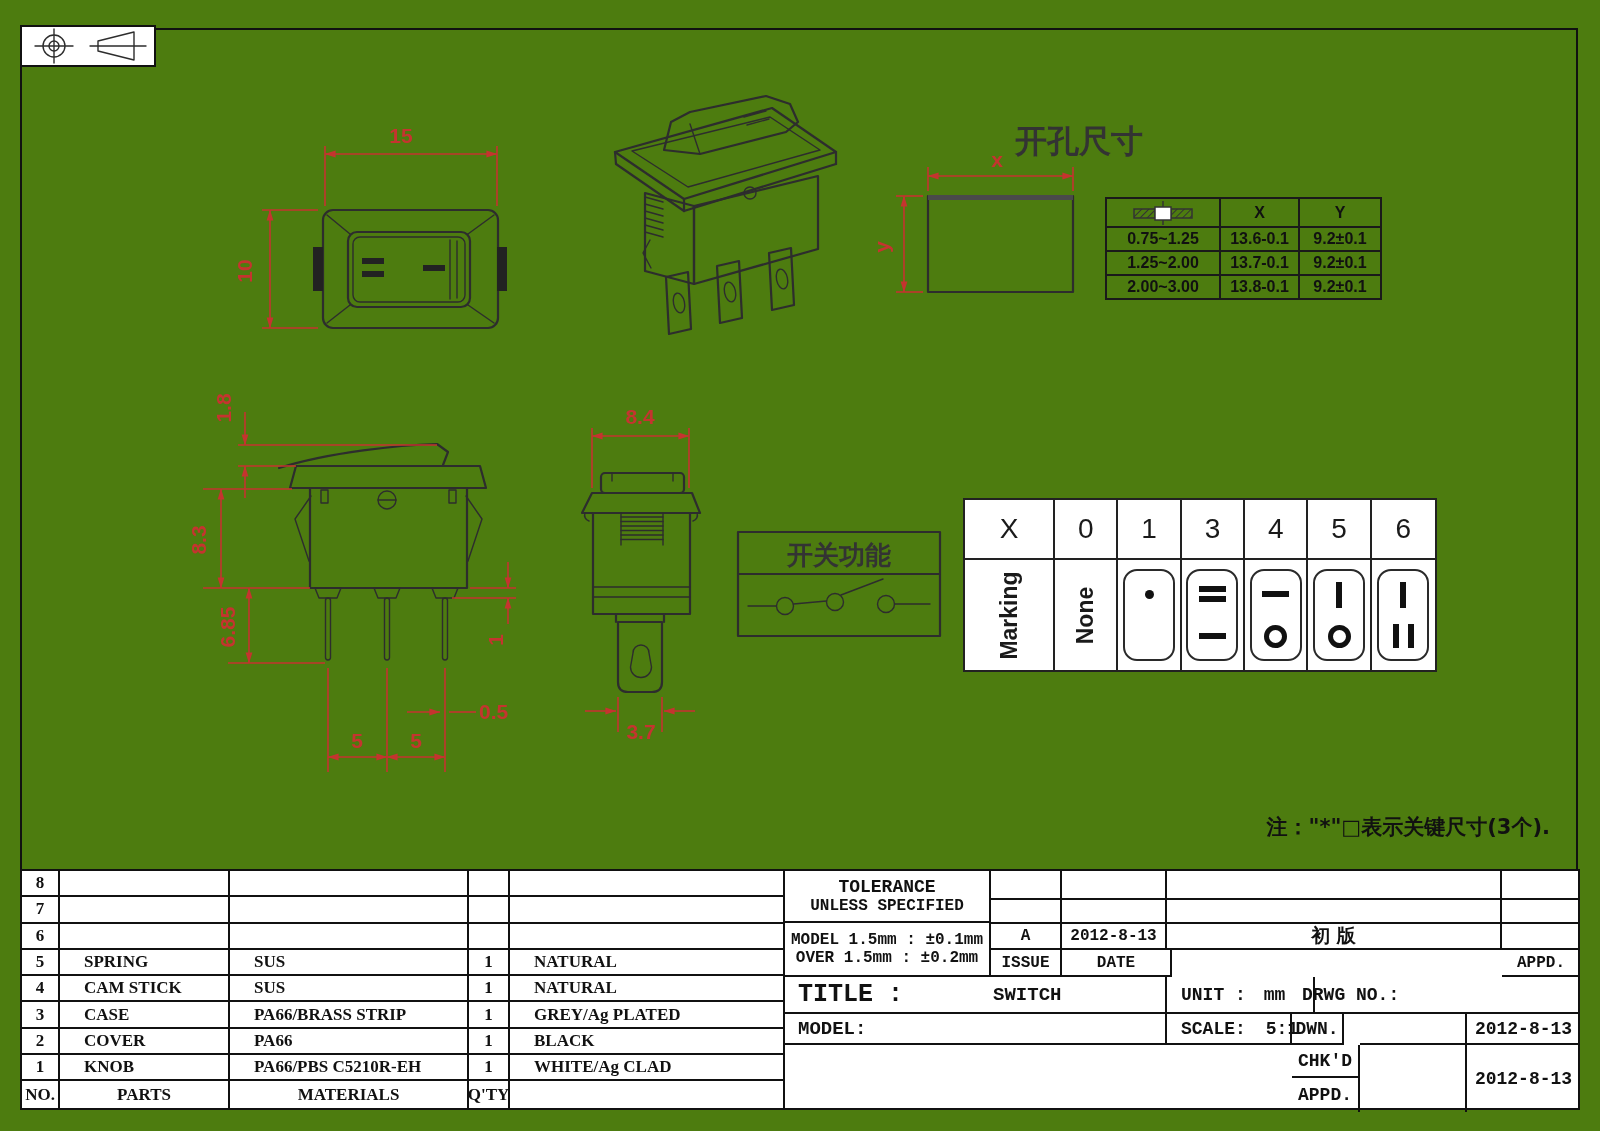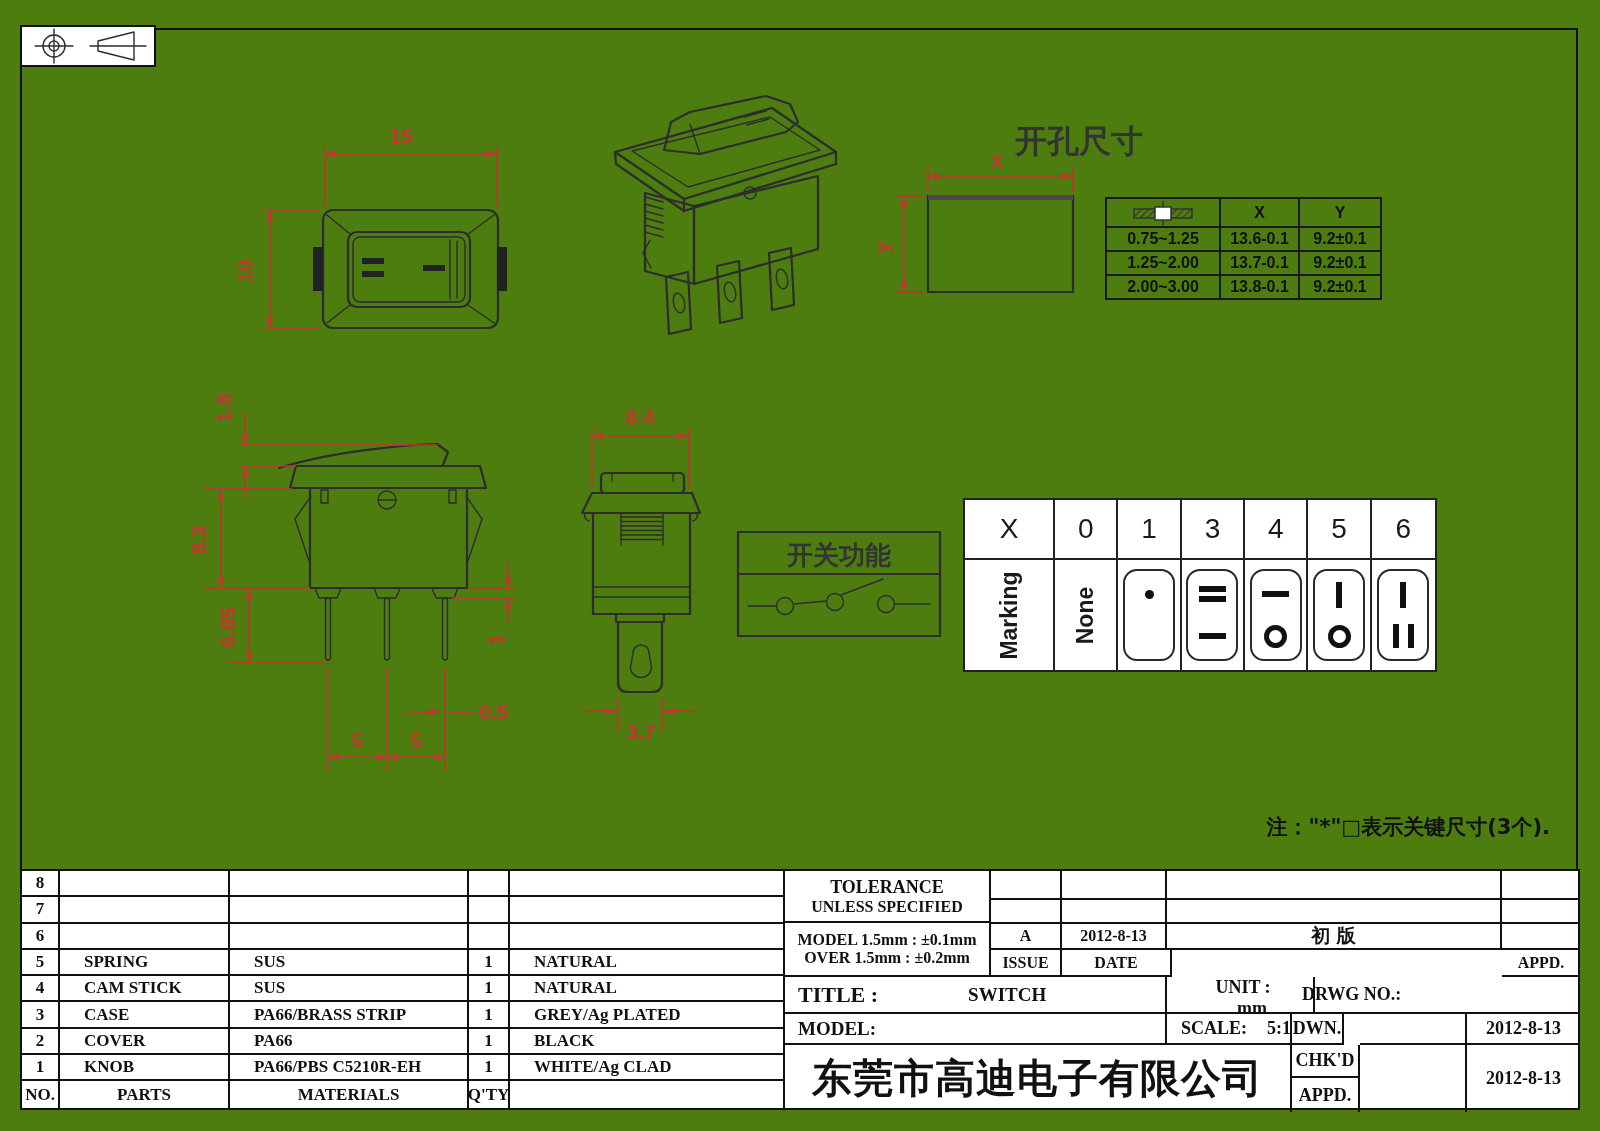--- a/index.html
+++ b/index.html
@@ -13,21 +13,21 @@
   .lt{stroke:#2d2d2d;stroke-width:1.4;fill:none;stroke-linecap:round;stroke-linejoin:round;}
   .dk{fill:#222;stroke:none;}
   .dim{stroke:#c5342f;stroke-width:1.6;fill:none;}
   .dimt{fill:#c5342f;font:bold 21px "Liberation Sans",sans-serif;}
   .cjkt{fill:#333;font:600 32px "DejaVu Sans",sans-serif;}
   .cjks{fill:#333;font:600 26px "DejaVu Sans",sans-serif;}
   
   .cell{position:absolute;box-sizing:border-box;border:0 solid #111;display:flex;align-items:center;}
   .br{border-right-width:2px;} .bb{border-bottom-width:2px;}
   .ctr{justify-content:center;text-align:center;}
-  .serif{font-family:Liberation Serif, serif;font-weight:bold;color:#111;}
+  .serif{font-family:Liberation Mono, monospace;font-weight:bold;color:#111;}
   
   #xytable{position:absolute;left:1105px;top:197px;width:277px;height:103px;border:2.2px solid #1a1a1a;
            box-sizing:border-box;display:grid;grid-template-columns:114px 79px 1fr;grid-template-rows:29px 24px 24px 1fr;}
   #xytable>div{box-sizing:border-box;border-right:2px solid #1a1a1a;border-bottom:2px solid #1a1a1a;
            display:flex;align-items:center;justify-content:center;font:bold 16px "Liberation Sans",sans-serif;color:#111;}
   #xytable>div.nbr{border-right:none;} #xytable>div.nbb{border-bottom:none;}
   
   #mtable{position:absolute;left:963px;top:498px;width:474px;height:174px;border:2.4px solid #222;
           box-sizing:border-box;display:grid;grid-template-columns:repeat(7,1fr);grid-template-rows:60px 1fr;background:#fff;}
   #mtable>div{box-sizing:border-box;border-right:2.2px solid #222;display:flex;align-items:center;justify-content:center;}
@@ -414,43 +414,40 @@
     <div class="cell br bb ctr serif tb-s" style="left:206px;top:53px;width:71px;height:26px;">A</div>
     <div class="cell br bb ctr serif tb-s" style="left:277px;top:53px;width:105px;height:26px;">2012-8-13</div>
     <div class="cell br bb ctr" style="left:382px;top:53px;width:335px;height:26px;font:600 19px 'DejaVu Sans',sans-serif;">初  版</div>
     <div class="cell bb" style="left:717px;top:53px;width:78px;height:26px;"></div>
 
     <div class="cell br bb ctr serif tb-s" style="left:206px;top:79px;width:71px;height:27px;">ISSUE</div>
     <div class="cell br bb ctr serif tb-s" style="left:277px;top:79px;width:110px;height:27px;">DATE</div>
     <div class="cell bb ctr serif tb-s" style="left:717px;top:79px;width:78px;height:27px;">APPD.</div>
 
     <div class="cell br bb" style="left:0;top:106px;width:382px;height:37px;padding-left:13px;">
-      <span class="serif" style="font-size:22px;">TITLE :</span>
+      <span class="serif" style="font-size:25px;">TITLE :</span>
       <span class="serif" style="font-size:19px;margin-left:90px;">SWITCH</span>
     </div>
-    <div class="cell br bb" style="left:382px;top:106px;width:148px;height:37px;padding-left:6px;flex-direction:column;">
+    <div class="cell br bb" style="left:382px;top:106px;width:148px;height:37px;padding-left:14px;">
       <span class="serif tb-m">UNIT :</span>
       <span class="serif tb-m" style="margin-left:18px;">mm</span>
     </div>
     <div class="cell bb" style="left:507px;top:106px;width:288px;height:37px;padding-left:10px;">
       <span class="serif tb-m">DRWG NO.:</span>
     </div>
 
     <div class="cell br bb" style="left:0;top:143px;width:382px;height:31px;padding-left:13px;">
       <span class="serif" style="font-size:19px;">MODEL:</span>
     </div>
     <div class="cell br bb" style="left:382px;top:143px;width:125px;height:31px;padding-left:14px;">
       <span class="serif tb-m">SCALE:</span>
       <span class="serif tb-m" style="margin-left:20px;">5:1</span>
     </div>
     <div class="cell br bb ctr serif tb-m" style="left:507px;top:143px;width:52px;height:31px;">DWN.</div>
     <div class="cell br bb" style="left:575px;top:143px;width:107px;height:31px;"></div>
     <div class="cell bb ctr serif tb-m" style="left:682px;top:143px;width:113px;height:31px;">2012-8-13</div>
 
-    <div class="cell br ctr" style="left:0;top:174px;width:507px;height:67px;">
-      <span id="company">东莞市高迪电子有限公司</span>
-    </div>
     <div class="cell br bb ctr serif tb-m" style="left:507px;top:174px;width:68px;height:33px;">CHK'D</div>
     <div class="cell br ctr serif tb-m" style="left:507px;top:207px;width:68px;height:34px;">APPD.</div>
     <div class="cell br" style="left:575px;top:174px;width:107px;height:67px;"></div>
     <div class="cell ctr serif tb-m" style="left:682px;top:174px;width:113px;height:67px;">2012-8-13</div>
   </div>
 </div>
 
 </body></html>

